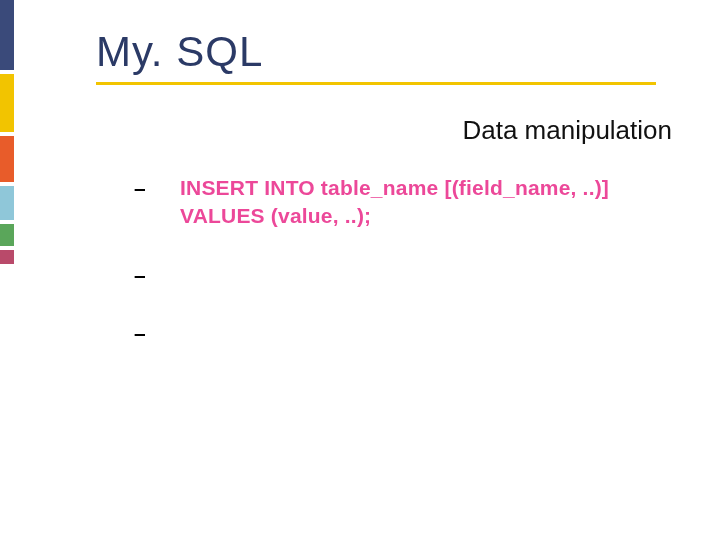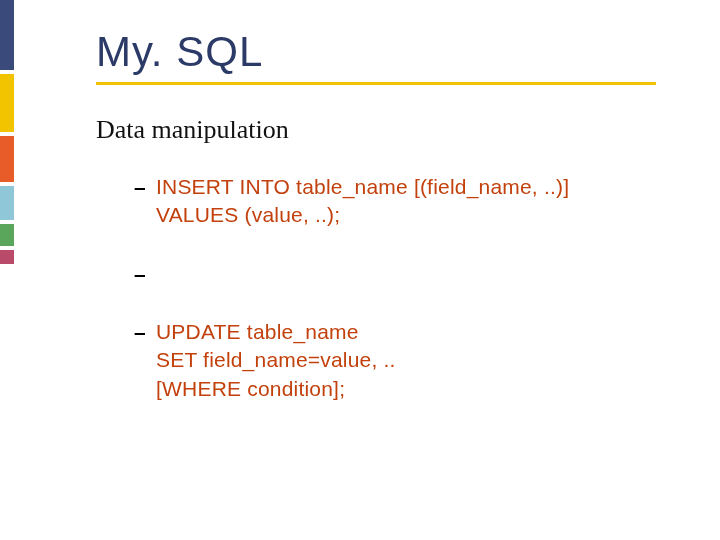--- a/index.html
+++ b/index.html
@@ -32,50 +32,52 @@
     margin: 0 0 6px 0;
     font-weight: 400;
   }
   .rule {
     height: 3px;
     background: #f2c400;
     width: 560px;
     margin: 4px 0 30px 0;
   }
   .subtitle {
-    font-family: Liberation Serif, serif;
+    font-family: Liberation Sans, sans-serif;
     font-size: 26px;
     color: #111;
     margin: 0 0 28px 0;
     font-weight: 400;
+    text-align: right;
   }
   .items {
     margin-left: 38px;
   }
   .item {
     display: flex;
     align-items: flex-start;
     margin-bottom: 30px;
   }
   .dash {
     font-size: 21px;
     font-weight: 700;
     color: #000;
     width: 22px;
     flex: 0 0 22px;
     line-height: 1.35;
   }
   .body {
     font-size: 21px;
-    font-weight: 400;
-    color: #c2410c;
+    font-weight: 700;
+    color: #ec4899;
     line-height: 1.35;
     letter-spacing: 0.2px;
     white-space: pre-line;
     font-family: "Arial", sans-serif;
+    margin-left: 24px;
   }
 </style>
 </head>
 <body>
 
 <div class="slide">
 
   <div id="stripes">
       <div class="stripe" style="background: rgb(58, 74, 122); top: 0px; height: 70px;"></div>
       <div class="stripe" style="background: rgb(242, 196, 0); top: 74px; height: 58px;"></div>
@@ -94,19 +96,16 @@
     <div class="item">
       <div class="dash">–</div>
       <div class="body">INSERT INTO table_name [(field_name, ..)]
 VALUES (value, ..);</div>
     </div>
     <div class="item">
       <div class="dash">–</div>
     </div>
     <div class="item">
       <div class="dash">–</div>
-      <div class="body">UPDATE table_name
-SET field_name=value, ..
-[WHERE condition];</div>
     </div>
   </div>
 
 </div>
 
 </body></html>

